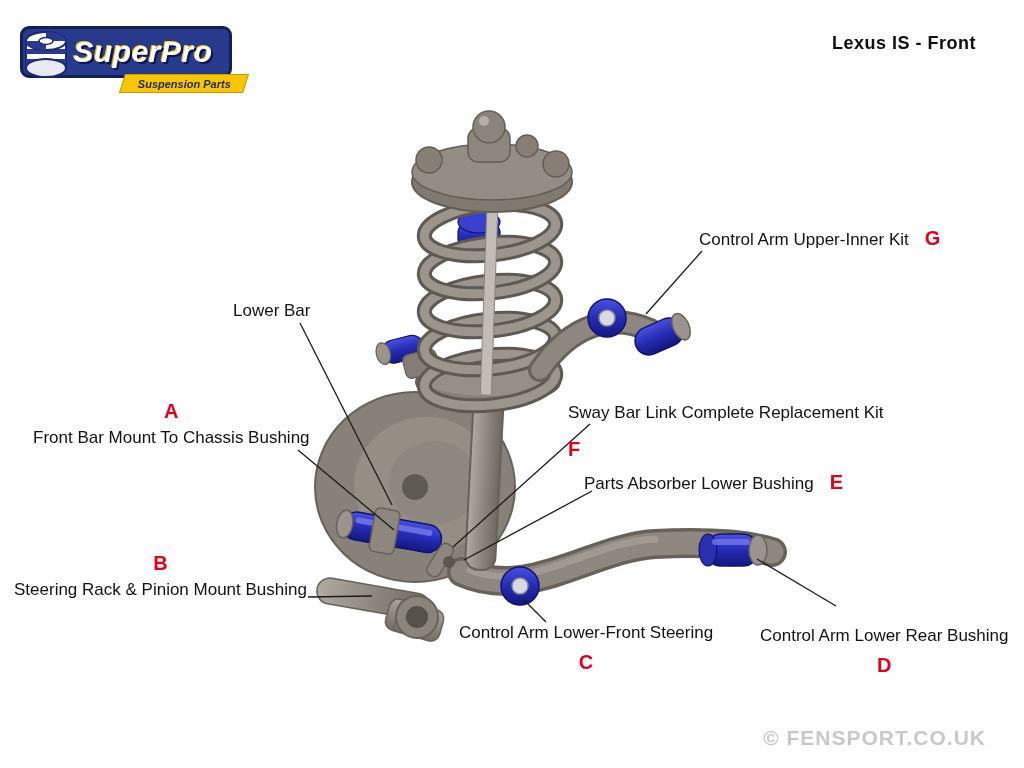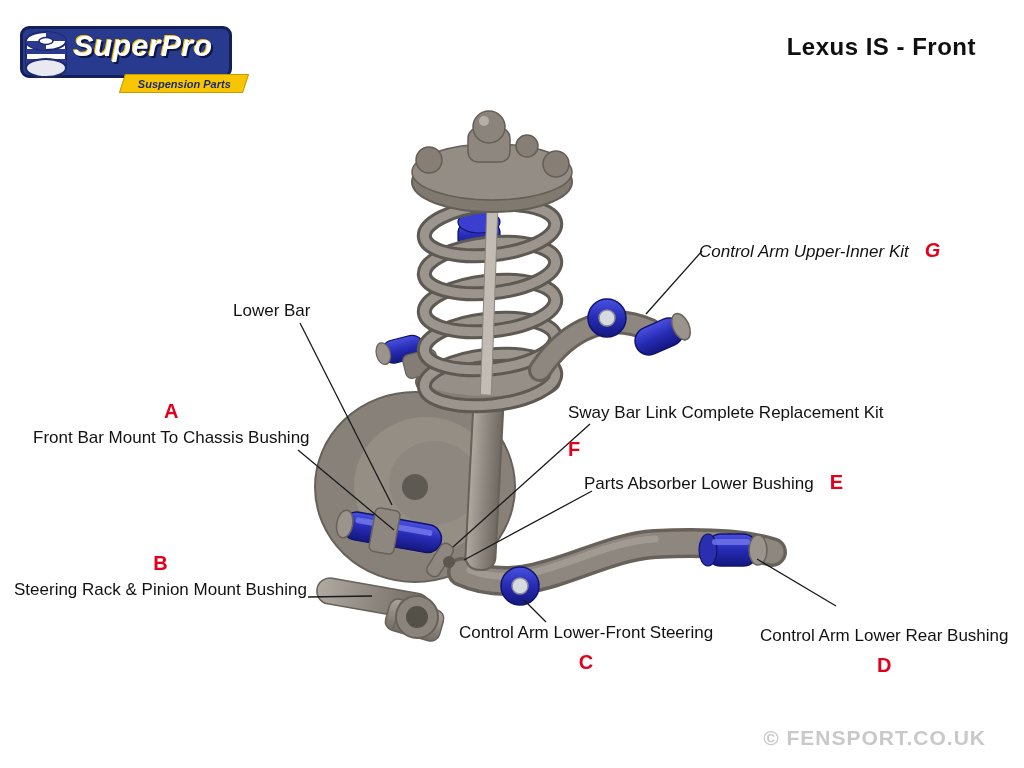--- a/index.html
+++ b/index.html
@@ -1,42 +1,42 @@
 <!DOCTYPE html>
 <html><head>
 <meta charset="utf-8">
 <style>
   html,body{margin:0;padding:0;background:#ffffff;}
   #page{position:relative;width:1024px;height:768px;background:#ffffff;overflow:hidden;
         font-family:"Liberation Sans","DejaVu Sans",sans-serif;}
   
   .logo{position:absolute;left:18px;top:24px;width:220px;height:64px;}
   .logo-box{position:absolute;left:2px;top:2px;width:206px;height:46px;background:#283a8e;
-            border:3px solid #141f57;border-radius:9px;display:flex;justify-content:center;}
+            border:3px solid #141f57;border-radius:9px;display:flex;align-items:center;justify-content:center;}
   .logo-name{color:#ffffff;font-style:italic;font-weight:bold;font-size:30px;letter-spacing:0.5px;
              padding-left:34px;text-shadow:2px 2px 0 #0d1745, -1px -1px 0 #f5c400;}
   .logo-ribbon{position:absolute;left:104px;top:50px;width:122px;height:17px;background:#f7c600;
                transform:skewX(-18deg);display:flex;align-items:center;justify-content:center;
                border:1px solid #c79b00;}
   .logo-tagline{color:#1d2a6e;font-style:italic;font-weight:bold;font-size:11px;transform:skewX(18deg);white-space:nowrap;}
   .logo-barrel{position:absolute;left:4px;top:4px;}
   
-  .title{position:absolute;top:33px;right:48px;font-size:24px;font-weight:bold;color:#0f0f0f;letter-spacing:0.5px;}
+  .title{position:absolute;top:33px;right:48px;font-size:18px;font-weight:bold;color:#0f0f0f;letter-spacing:0.5px;}
   
   .art{position:absolute;left:0;top:0;width:1024px;height:768px;}
   
   .label{position:absolute;font-size:17px;color:#121212;white-space:nowrap;z-index:5;}
   .letter{color:#e2001a;font-weight:bold;font-size:20px;line-height:1;}
   .col{display:flex;flex-direction:column;align-items:center;}
   .col .letter{margin-bottom:7px;}
   .col.below .letter{margin-bottom:0;margin-top:9px;}
   .row{display:flex;align-items:baseline;gap:16px;}
   #lbl-sway-bar{left:233px;top:301px;}
   #lbl-sway-mount{left:33px;top:401px;}
-  #lbl-upper-inner{left:699px;top:240px;font-style:italic;}
+  #lbl-upper-inner{left:699px;top:228px;}
   #lbl-sway-link{left:568px;top:403px;flex-direction:column;}
   #lbl-shock{left:584px;top:472px;}
   #lbl-steering{left:14px;top:553px;}
   #lbl-lower-front{left:459px;top:623px;}
   #lbl-lower-rear{left:760px;top:606px;margin-top:20px;}
   
   .watermark{position:absolute;right:38px;bottom:18px;font-size:21px;font-weight:bold;
              color:#c9c9c9;letter-spacing:1px;}
 </style>
 </head>

